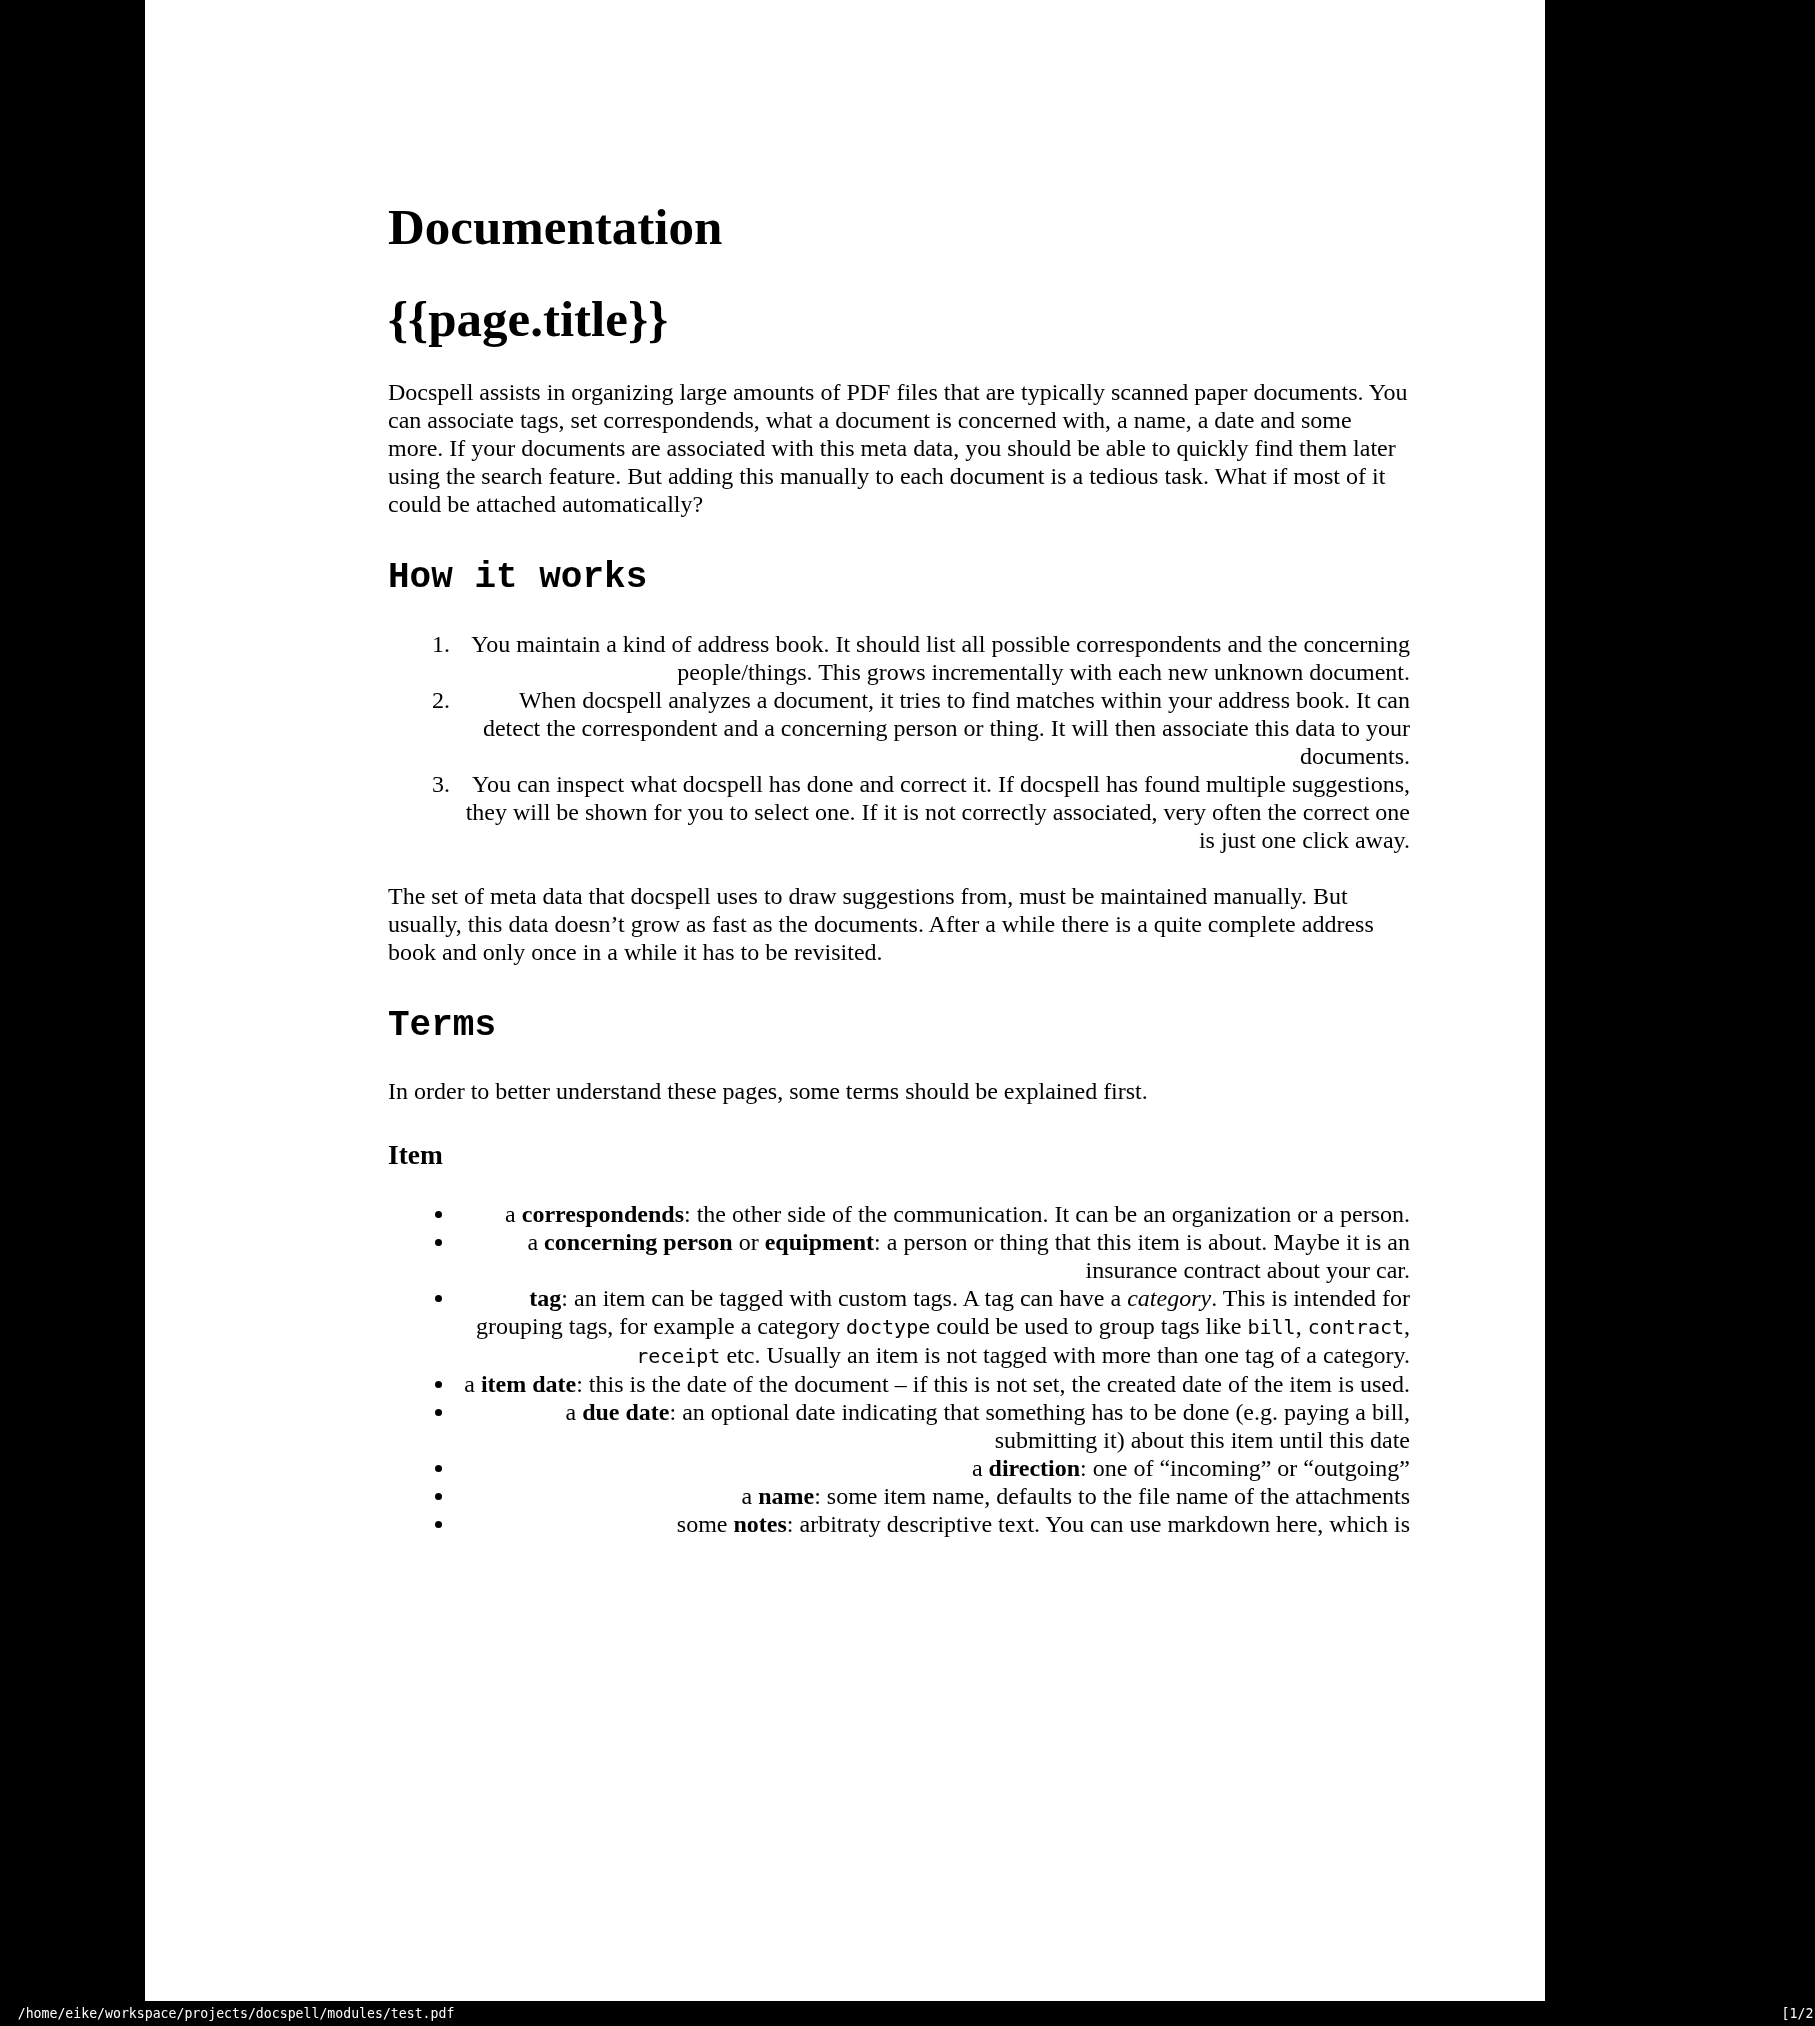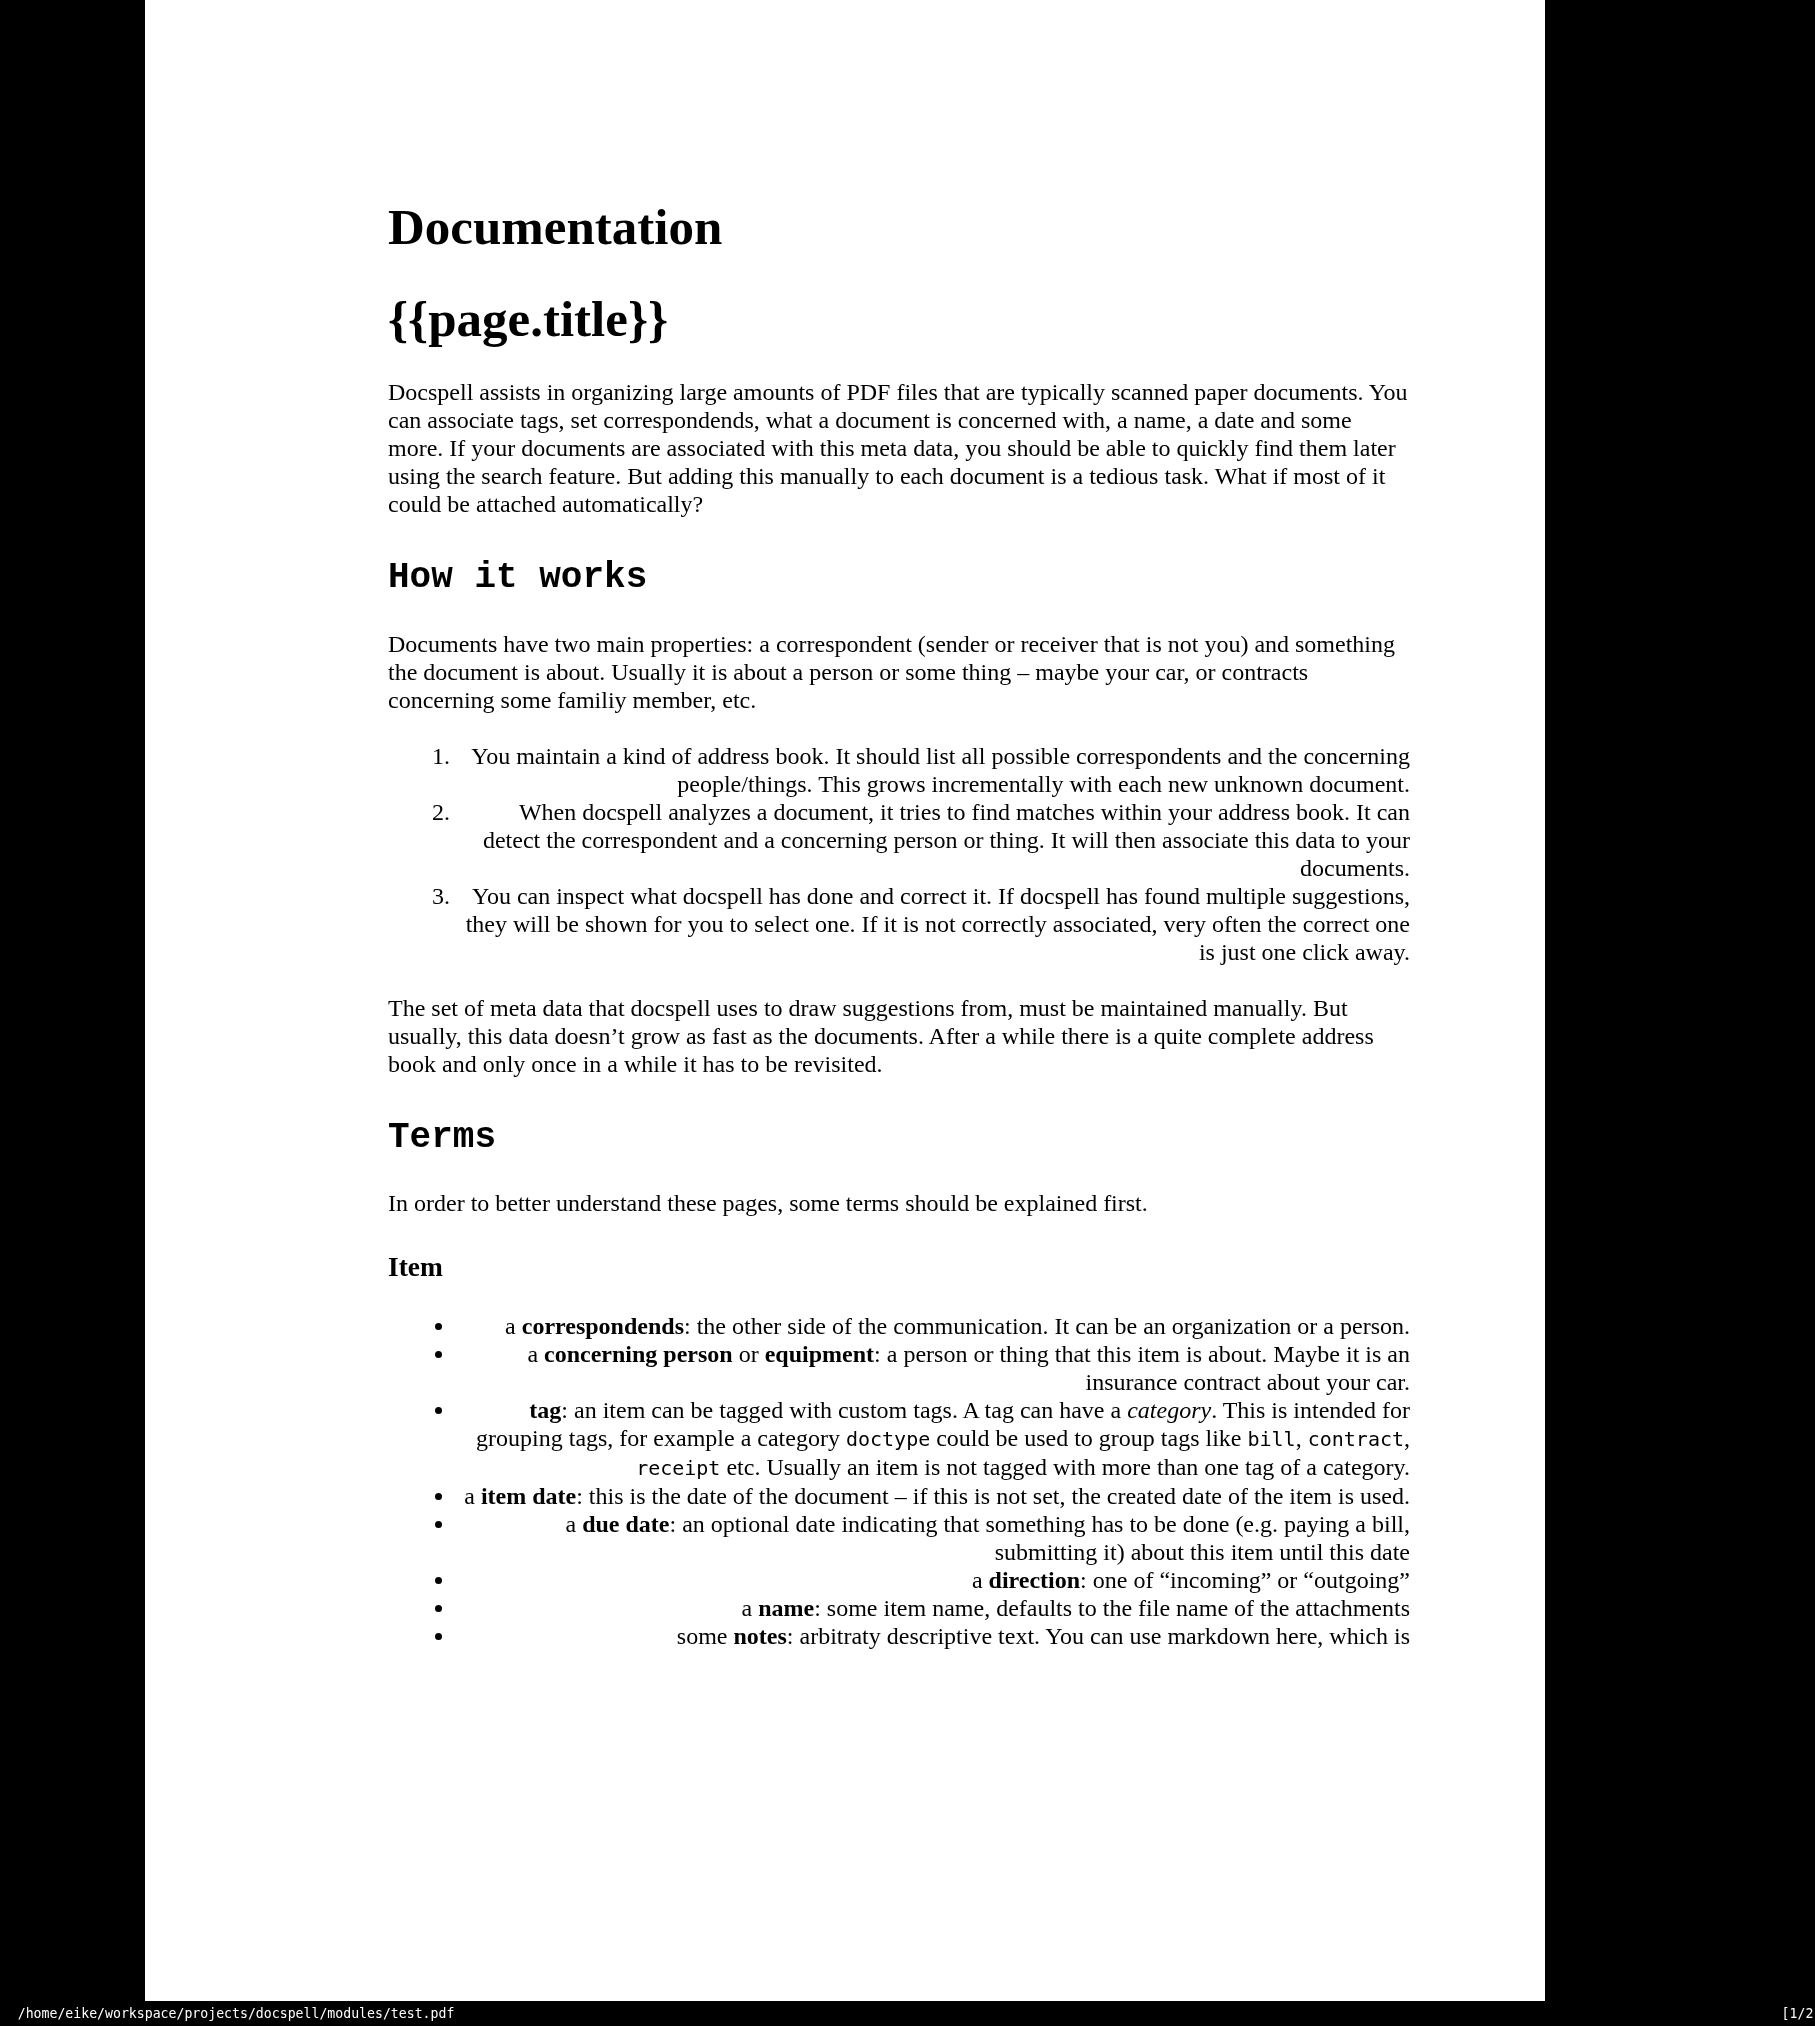--- a/index.html
+++ b/index.html
@@ -51,21 +51,20 @@
   <div class="page">
     <div class="content">
 
       <h1>Documentation</h1>
       <h1 class="second">{{page.title}}</h1>
 
       <p>Docspell assists in organizing large amounts of PDF files that are typically scanned paper documents. You can associate tags, set correspondends, what a document is concerned with, a name, a date and some more. If your documents are associated with this meta data, you should be able to quickly find them later using the search feature. But adding this manually to each document is a tedious task. What if most of it could be attached automatically?</p>
 
       <h2>How it works</h2>
 
-      <p>Documents have two main properties: a correspondent (sender or receiver that is not you) and something the document is about. Usually it is about a person or some thing – maybe your car, or contracts concerning some familiy member, etc.</p>
 
       <ol>
         <li>You maintain a kind of address book. It should list all possible correspondents and the concerning people/things. This grows incrementally with each new unknown document.</li>
         <li>When docspell analyzes a document, it tries to find matches within your address book. It can detect the correspondent and a concerning person or thing. It will then associate this data to your documents.</li>
         <li>You can inspect what docspell has done and correct it. If docspell has found multiple suggestions, they will be shown for you to select one. If it is not correctly associated, very often the correct one is just one click away.</li>
       </ol>
 
       <p>The set of meta data that docspell uses to draw suggestions from, must be maintained manually. But usually, this data doesn’t grow as fast as the documents. After a while there is a quite complete address book and only once in a while it has to be revisited.</p>
 
       <h2>Terms</h2>

